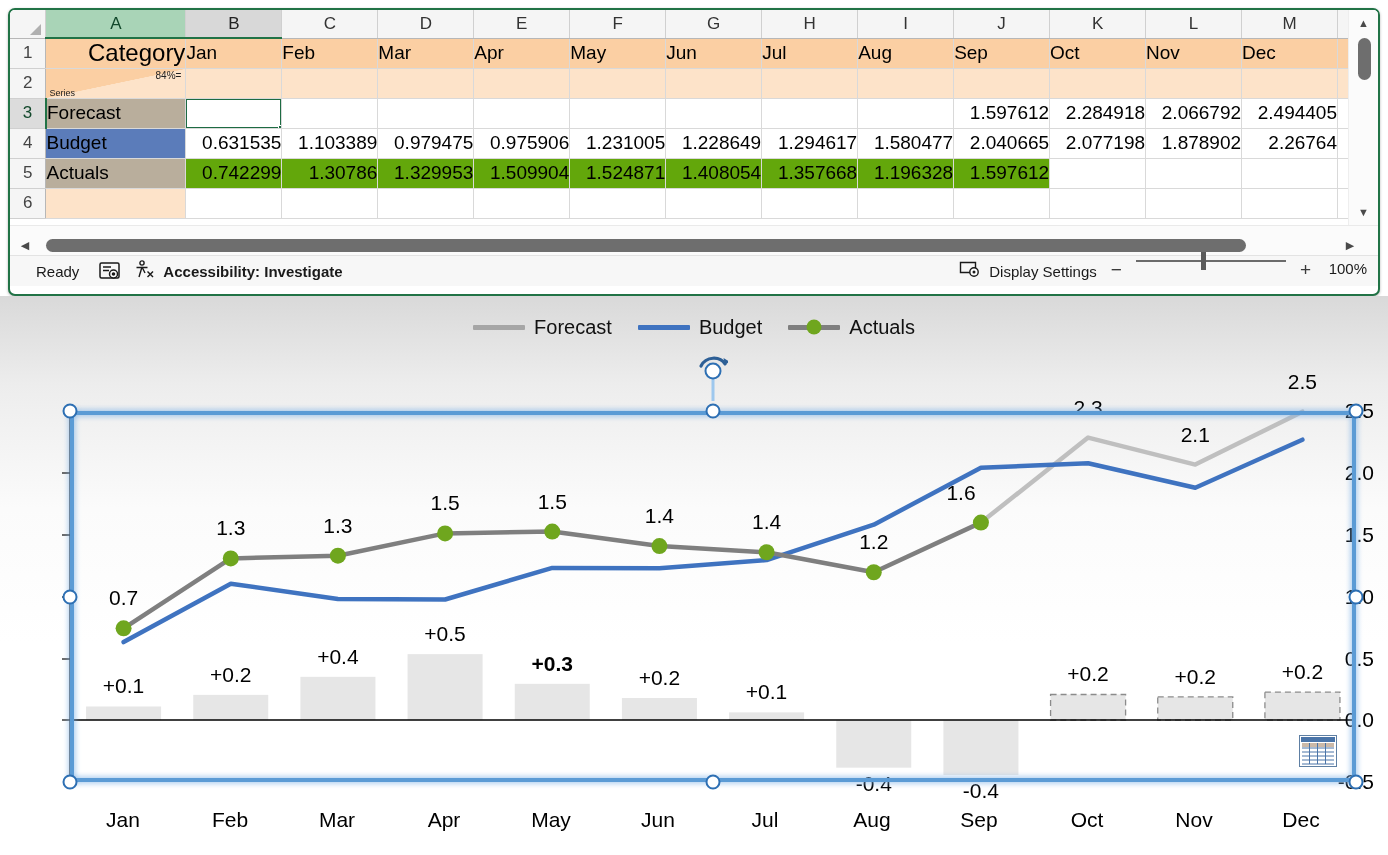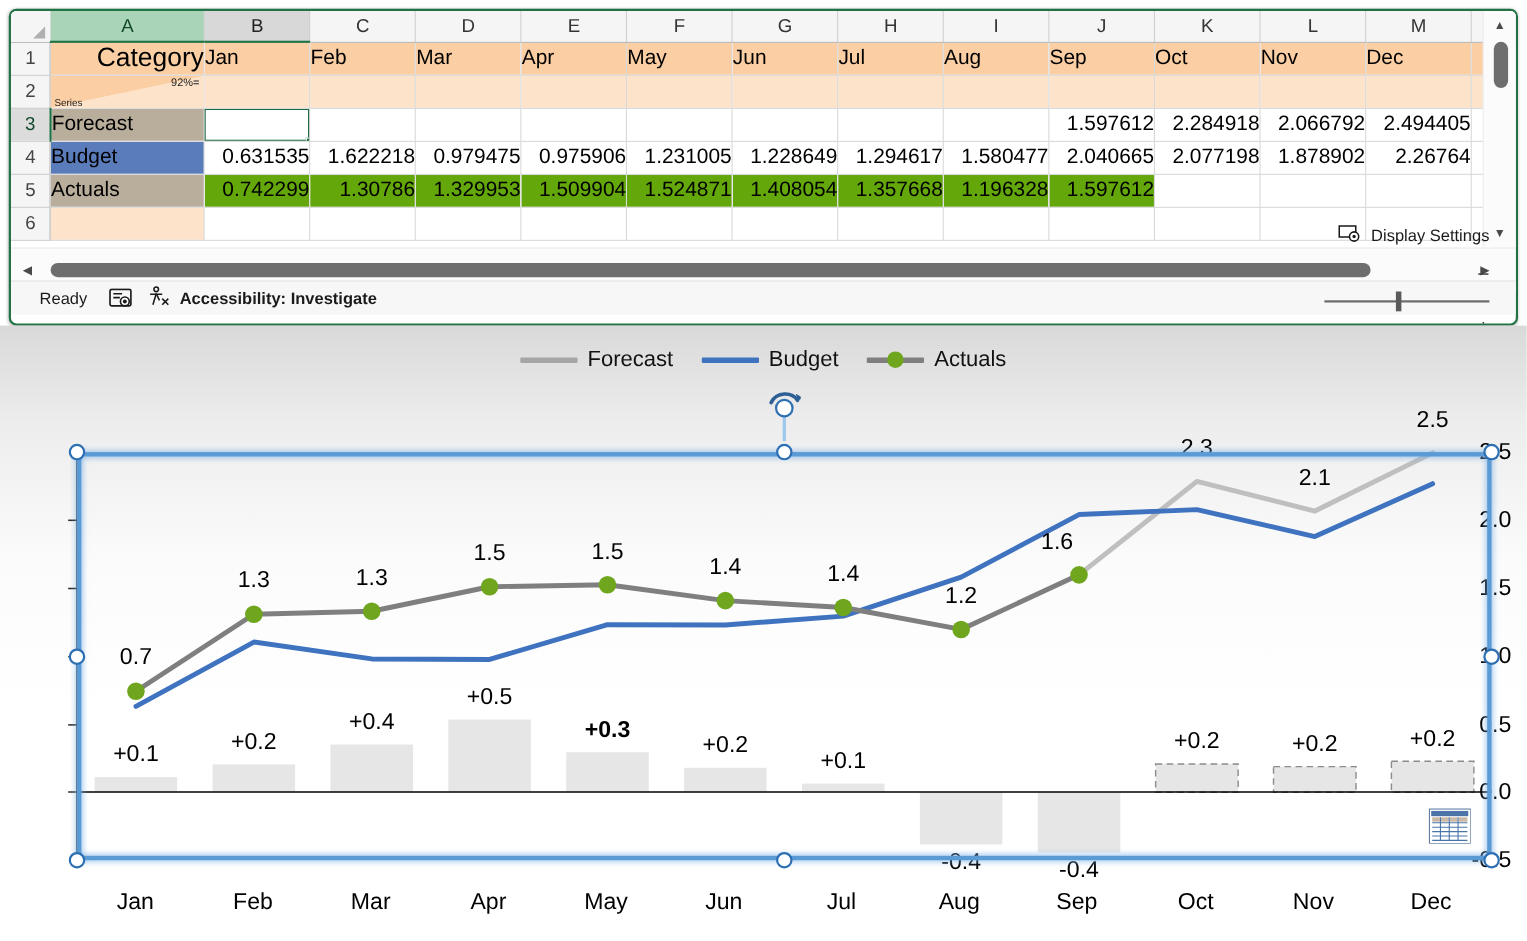--- a/index.html
+++ b/index.html
@@ -141,21 +141,21 @@
   
   .statusbar {
     position:absolute; left:0; right:0; top:245px; height:31px;
     background:#f7f7f7; border-top:1px solid #e3e3e3;
     display:flex; align-items:center;
     font-size:15px; color:#1a1a1a;
   }
   .sb-ready { margin-left:26px; }
   .sb-icon { margin-left:20px; display:flex; align-items:center; }
   .sb-acc  { margin-left:14px; display:flex; align-items:center; gap:9px; font-weight:bold; }
-  .sb-right { margin-left:auto; display:flex; align-items:flex-end; gap:14px; margin-right:24px;flex-direction:column; }
+  .sb-right { margin-left:auto; display:flex; align-items:flex-start; gap:14px; margin-right:11px; }
   .zoom-track { width:150px; height:2px; background:#6b6b6b; position:relative; }
   .zoom-thumb { position:absolute; left:65px; top:-8px; width:5px; height:18px; background:#5a5a5a; }
   .zoom-sign { font-size:19px; color:#3b3b3b; line-height:1; }
   .zoom-pct { min-width:42px; text-align:right; }
 
   
   .chart-wrap {
     position:absolute; left:0; top:296px; width:1388px; height:559px;
     background: linear-gradient(to bottom, #d9d9d9 0%, #ededed 16%, #fbfbfb 38%, #ffffff 62%, #ffffff 100%);
   }
@@ -245,21 +245,21 @@
           <td class="cell fill-orange">Oct</td>
           <td class="cell fill-orange">Nov</td>
           <td class="cell fill-orange">Dec</td>
           <td class="cell fill-orange"></td>
         </tr>
 
         <tr class="r-band">
           <td class="rowh">2</td>
           <td class="cell splitcell">
             <span class="wedge"></span>
-            <span class="pct">92%=</span>
+            <span class="pct">84%=</span>
             <span class="ser">Series</span>
           </td>
           <td class="cell fill-orange-l"></td>
           <td class="cell fill-orange-l"></td>
           <td class="cell fill-orange-l"></td>
           <td class="cell fill-orange-l"></td>
           <td class="cell fill-orange-l"></td>
           <td class="cell fill-orange-l"></td>
           <td class="cell fill-orange-l"></td>
           <td class="cell fill-orange-l"></td>
@@ -288,21 +288,21 @@
           <td class="cell fill-white num">2.284918</td>
           <td class="cell fill-white num">2.066792</td>
           <td class="cell fill-white num">2.494405</td>
           <td class="cell fill-white"></td>
         </tr>
 
         <tr class="r-band">
           <td class="rowh">4</td>
           <td class="cell fill-blue">Budget</td>
           <td class="cell fill-white num">0.631535</td>
-          <td class="cell fill-white num">1.622218</td>
+          <td class="cell fill-white num">1.103389</td>
           <td class="cell fill-white num">0.979475</td>
           <td class="cell fill-white num">0.975906</td>
           <td class="cell fill-white num">1.231005</td>
           <td class="cell fill-white num">1.228649</td>
           <td class="cell fill-white num">1.294617</td>
           <td class="cell fill-white num">1.580477</td>
           <td class="cell fill-white num">2.040665</td>
           <td class="cell fill-white num">2.077198</td>
           <td class="cell fill-white num">1.878902</td>
           <td class="cell fill-white num">2.26764</td>

